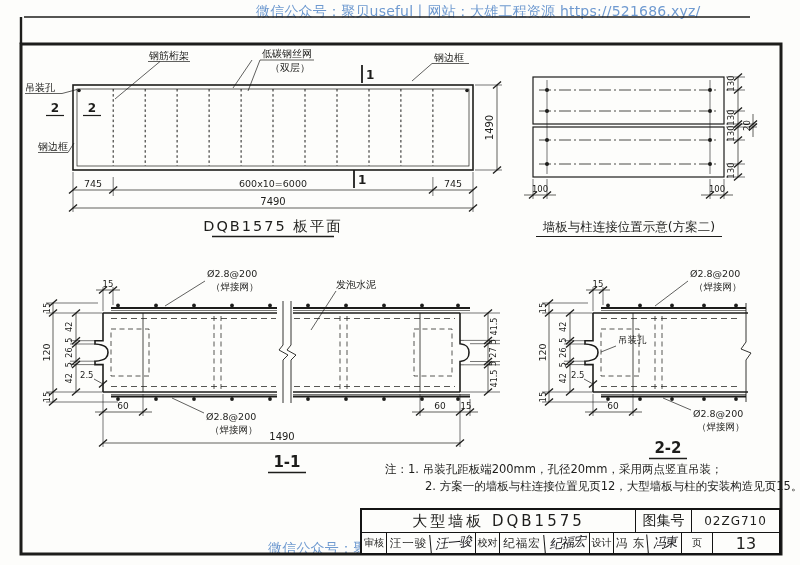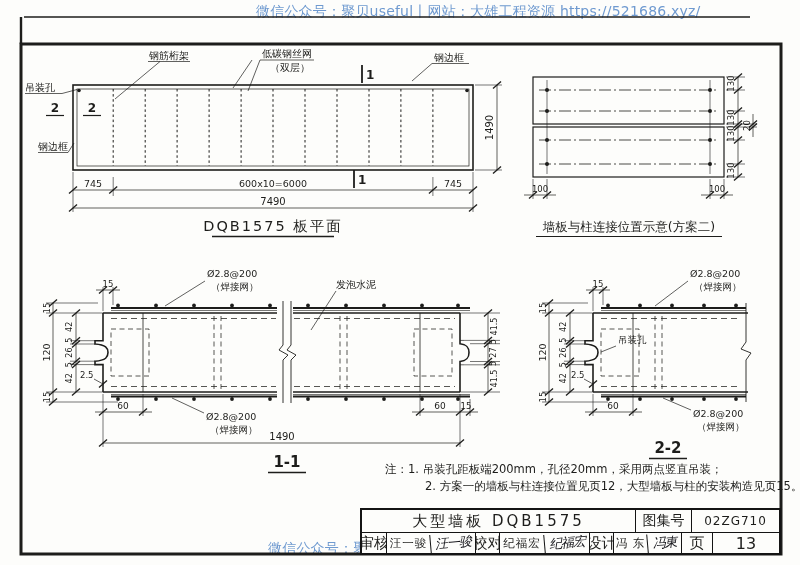--- a/index.html
+++ b/index.html
@@ -15,21 +15,21 @@
   .notes .row2{margin-left:40px;}
   .tblock{position:absolute;left:360px;top:508px;width:421px;height:47px;z-index:4;
           background:#fdfdfb;border:2px solid #141414;box-sizing:border-box;display:flex;flex-direction:column;}
   .tb-r1{height:22px;display:flex;border-bottom:1.5px solid #141414;}
   .tb-r2{flex:1;display:flex;}
   .tb-c{display:flex;align-items:center;justify-content:center;box-sizing:border-box;overflow:hidden;white-space:nowrap;}
   .tb-c+.tb-c{border-left:1.2px solid #141414;}
   .tb-title{flex:1;font-size:15px;letter-spacing:3px;}
   .tb-al{width:56px;font-size:14px;}
   .tb-an{width:88px;font-size:12px;letter-spacing:1px;}
-  .lab{font-size:15px;}
+  .lab{font-size:10px;}
   .nam{font-size:11.5px;letter-spacing:1px;}
   .sig{font-family:"DejaVu Serif","Liberation Serif",serif;font-style:italic;font-size:13px;
        letter-spacing:-1px;transform:rotate(-5deg);color:#15151a;}
   .w24{width:24px;}.w44{width:44px;}.w45{width:45px;}.w42{width:34px;}
   .w34{width:34px;}.w31{width:31px;}.w62{flex:1;font-size:16px;}
 </style>
 </head>
 <body>
 
 <div class="sheet">

